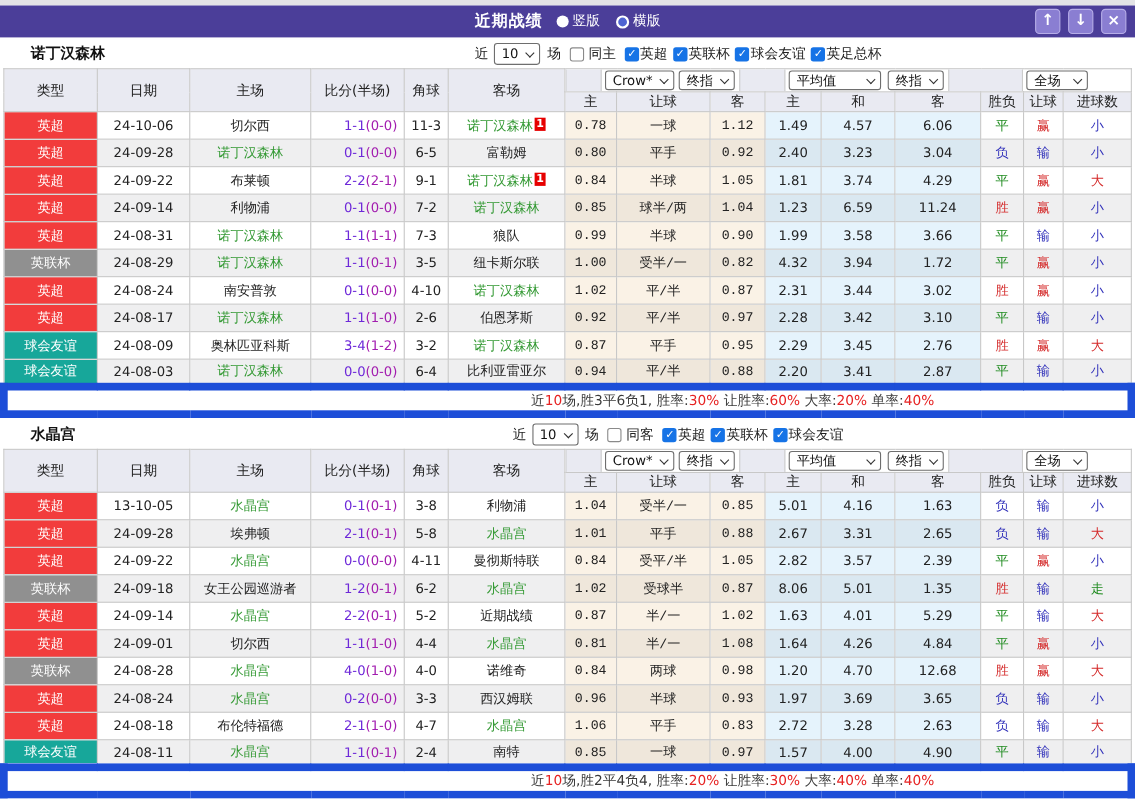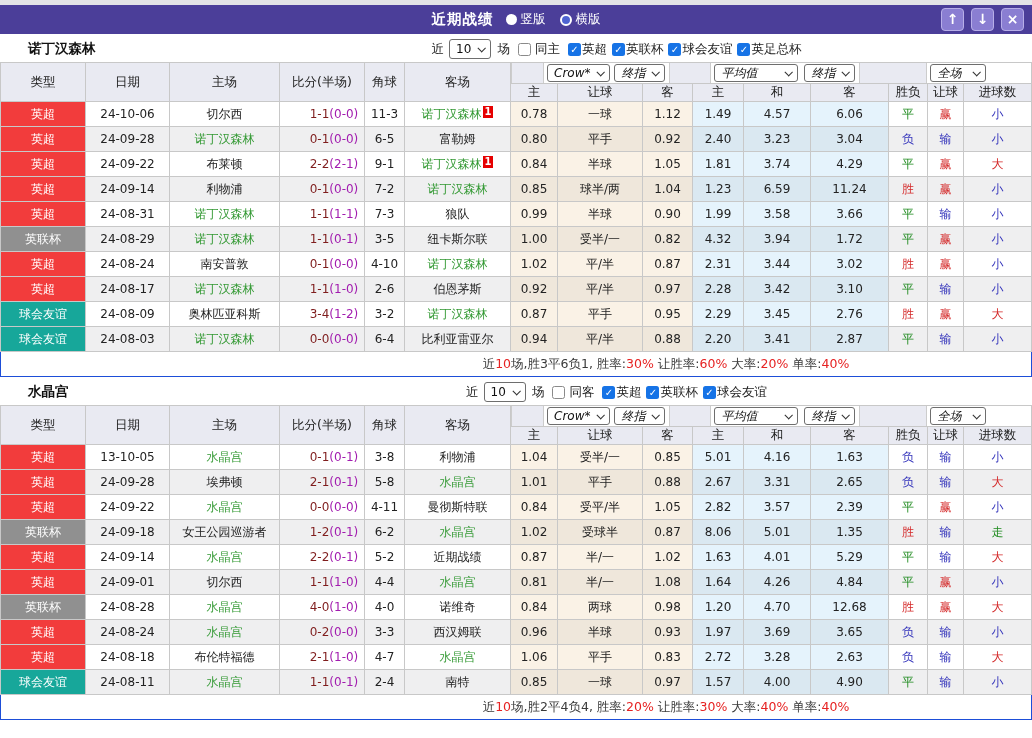--- a/index.html
+++ b/index.html
@@ -60,44 +60,44 @@
   td {
     border:1px solid #C8C8C8; text-align:center; padding:0;
     font-size:12px; color:#222; height:25px; overflow:hidden; white-space:nowrap;
   }
   thead td { background:#E9EAF2; font-size:12.5px; color:#222; }
   tr.hr1 td { height:20px; }
   tr.hr2 td { height:18px; }
   td.dd-cell { background:#fff; }
   .dd-flex { display:flex; align-items:center; height:20px; }
   .dd-sp { background:#E9EAF2; height:100%; border-left:1px solid #ccc; border-right:1px solid #ccc; flex:0 0 auto; }
-  .dd-flex .select-chip { height:18px; margin:0;font-style:italic; }
+  .dd-flex .select-chip { height:18px; margin:0; }
 
   tbody tr { background:#fff; }
   tbody tr.even { background:#EFEFF0; }
-  td.ah { background:rgba(238,212,172,0.30); }
+  td.ah { background:rgba(238,212,172,0.30);font-family:Liberation Mono, monospace; }
   td.eu { background:rgba(170,216,244,0.30); }
   td.lt-red  { background:#F23C3C; color:#fff; }
   td.lt-gray { background:#909090; color:#fff; }
   td.lt-teal { background:#17A79A; color:#fff; }
   .focus { color:#339933; }
-  .sc { color:#7f1d1d;margin-left:24px; }
+  .sc { color:#6d28d9;margin-left:24px; }
   .ht { color:#a21caf; }
   .badge1 {
     display:inline-block; background:#E60000; color:#fff; font-size:10px;
     line-height:12px; height:12px; padding:0 2px; font-weight:bold;
     transform:translateY(-3px); margin-left:1px;
   }
   .res-red   { color:#D42A2A; }
   .res-green { color:#1F8B1F; }
   .res-blue  { color:#3333BB; }
 
   tfoot td.summary {
     background:#fff; text-align:center; padding-left:300px;
-    font-size:12.5px; height:25px; border:1px solid #1d4ed8;margin-top:48px;
+    font-size:12.5px; height:25px; border:7px solid #1d4ed8;margin-top:48px;
   }
   .sum-d { color:#3a3a3a; }
   .sum-r { color:#E62222; }
 </style>
 </head>
 <body>
 
 <div class="top-strip"></div>
 
 <div class="titlebar">

